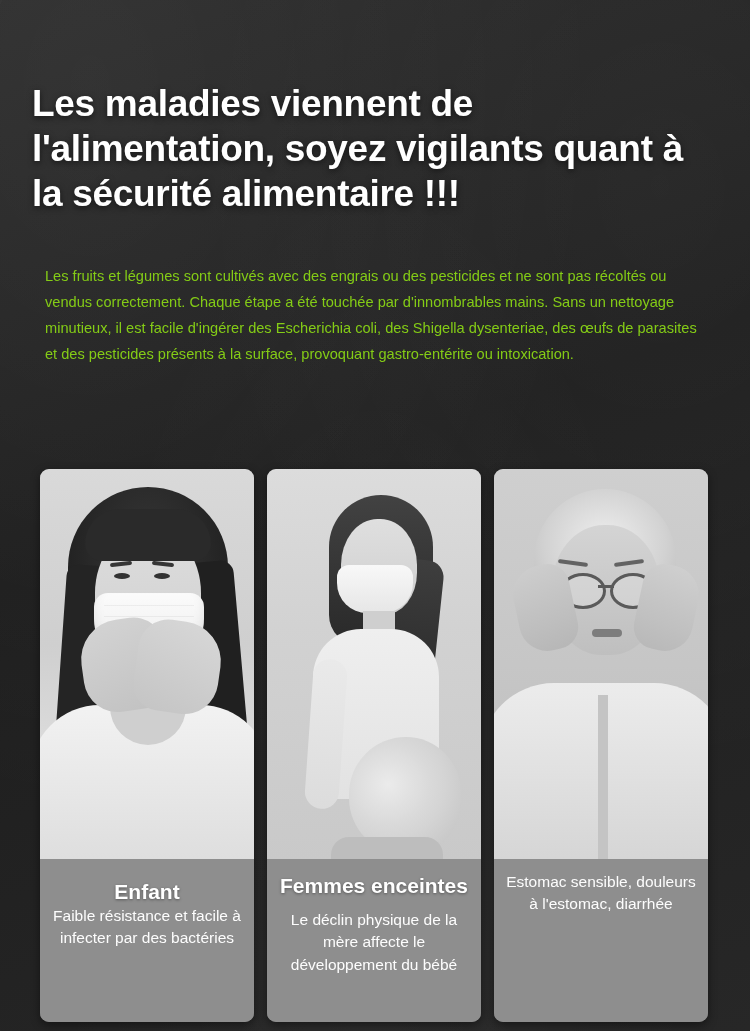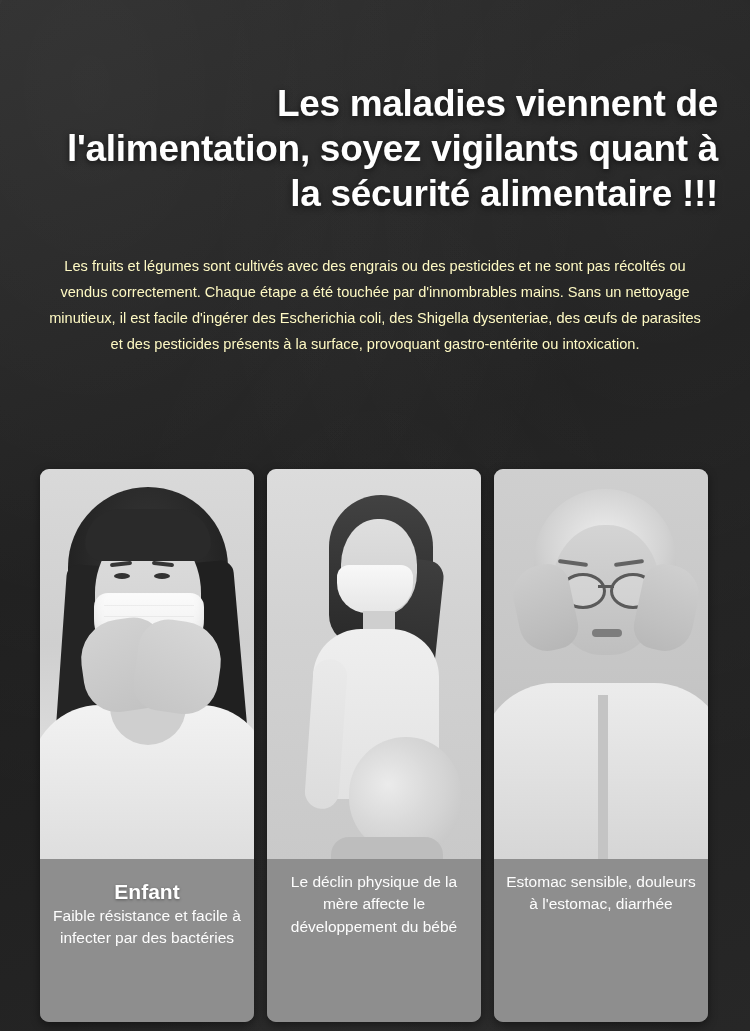--- a/index.html
+++ b/index.html
@@ -36,34 +36,33 @@
   }
   .page {
     position: relative;
     z-index: 1;
     width: 750px;
     height: 1031px;
   }
 
   .headline {
     padding: 56px 32px 0;
-    text-align: right;
+    text-align: left;
     color: #ffffff;
     font-weight: bold;
     font-size: 37px;
     line-height: 1.22;
     letter-spacing: -0.3px;
     text-shadow: 0 2px 6px rgba(0,0,0,.55);
   }
 
   .body-copy {
-    margin: 38px auto 0;
+    margin: 48px auto 0;
     width: 660px;
-    text-align: center;
-    color: #fef9c3;
+    color: #84cc16;
     font-size: 14.6px;
     line-height: 1.78;
   }
 
   .cards {
     position: absolute;
     left: 40px;
     top: 444px;
     width: 670px;
     display: flex;
@@ -102,21 +101,21 @@
     line-height: 1.24;
     margin: 8px 0 0;
     text-shadow: 0 1px 3px rgba(0,0,0,.4);
   }
   .card-desc {
     font-size: 15.5px;
     line-height: 1.45;
     color: #fdfdfd;
   }
   .card:nth-child(2) .card-title { margin-top: 2px; }
-  .card:nth-child(2) .card-desc { }
+  .card:nth-child(2) .card-desc { margin-top: 10px; }
   .card:nth-child(3) .card-desc { margin-top: 0; }
 
   
   .ph {
     position: absolute;
     inset: 0;
   }
   
   .p1 { background: linear-gradient(180deg,#d9d9d9 0%,#cfcfcf 45%,#e9e9e9 100%); }
   .p1 .hair {
@@ -244,20 +243,21 @@
           <div class="face2"></div>
           <div class="mask2"></div>
           <div class="neck2"></div>
           <div class="body2"></div>
           <div class="arm2"></div>
           <div class="belly"></div>
           <div class="legs"></div>
         </div>
       </div>
       <div class="caption">
+        <div class="card-title">Femmes enceintes</div>
         <div class="card-desc">Le déclin physique de la mère affecte le développement du bébé</div>
       </div>
     </div>
 
     <div class="card">
       <div class="photo">
         <div class="ph p3">
           <div class="hair3"></div>
           <div class="face3"></div>
           <div class="brow3 l"></div>

